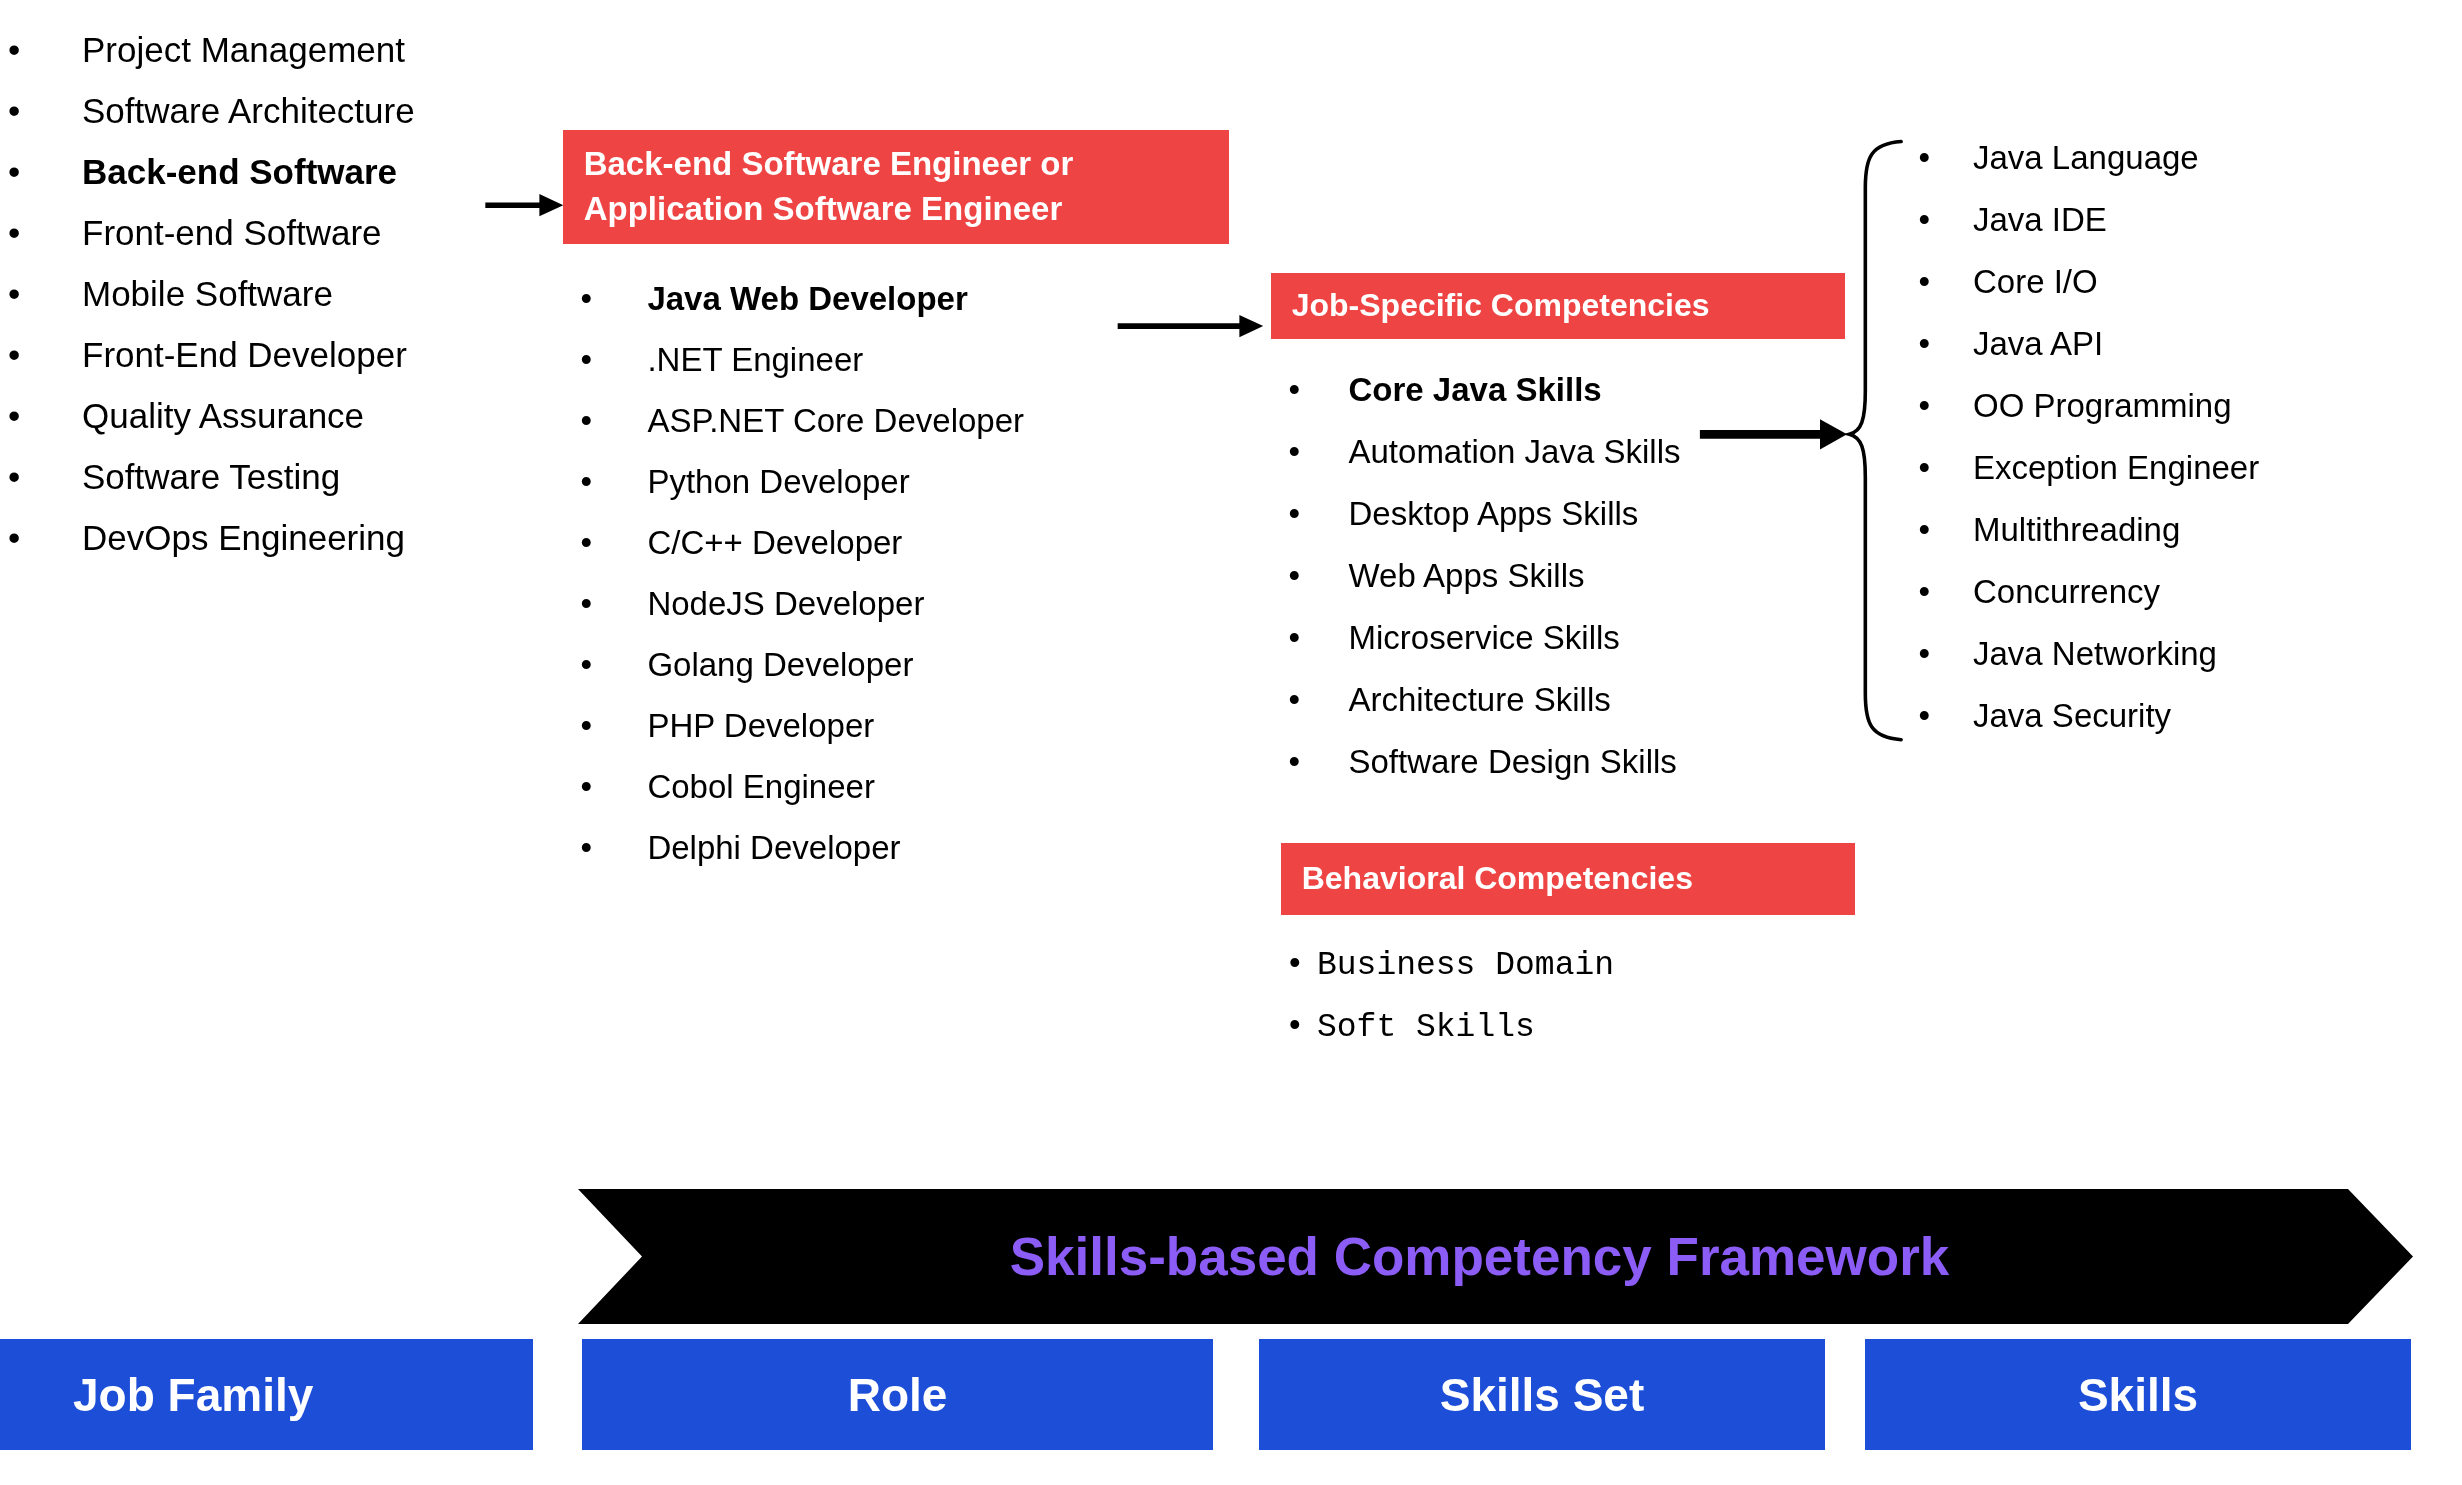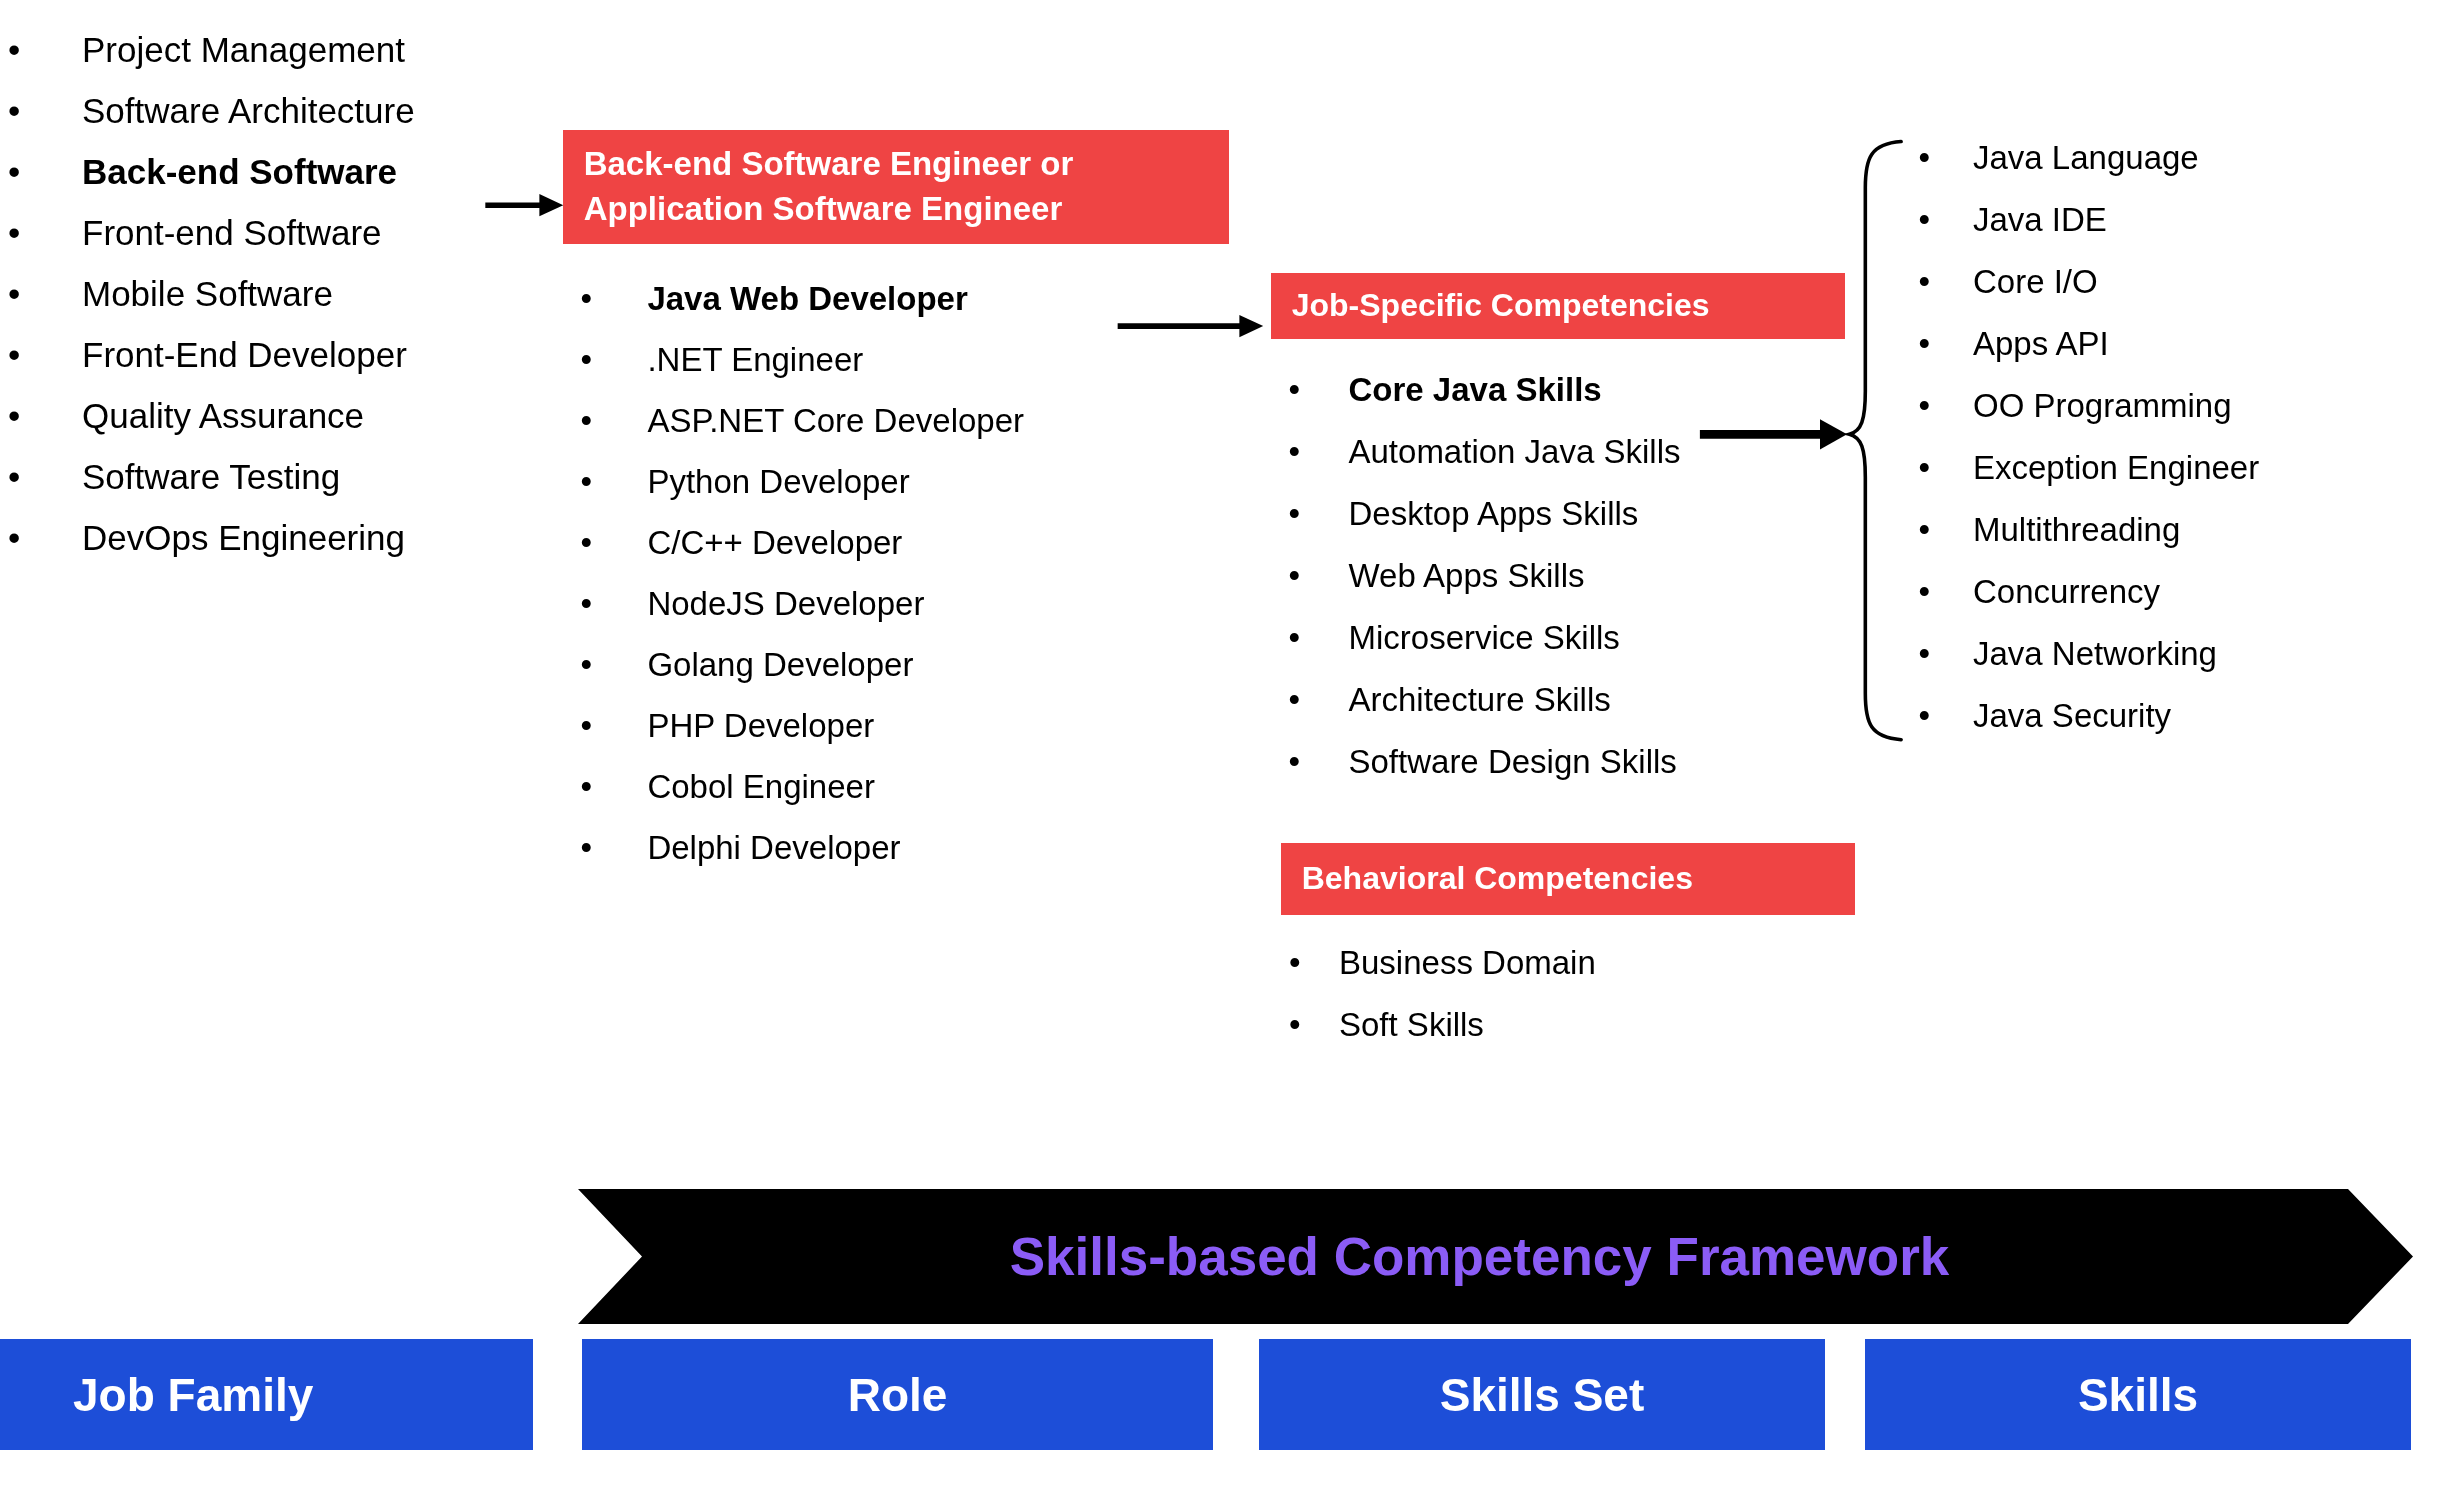--- a/index.html
+++ b/index.html
@@ -128,21 +128,21 @@
   #col-behavioral .bullets {
     margin-top: 17.5px;
     padding-left: 0px;
   }
   #col-behavioral .bullets li {
     font-size: 33px;
     line-height: 62px;
     height: 62px;
   }
   #col-behavioral .bdot { left: 8px; font-size: 33px; line-height: 62px; }
-  #col-behavioral .btxt { margin-left: 58px; }
+  #col-behavioral .btxt { margin-left: 36px; font-family: Liberation Mono, monospace; }
 
   
   #col-skills {
     left: 1909px;
     top: 127px;
     width: 549px;
   }
   #col-skills .bullets li {
     font-size: 33px;
     line-height: 62px;
@@ -264,21 +264,21 @@
         <li><span class="bdot">•</span><span class="btxt">Business Domain</span></li>
         <li><span class="bdot">•</span><span class="btxt">Soft Skills</span></li>
       </ul>
   </div>
 
   <div class="col" id="col-skills">
     <ul class="bullets" id="list-skills">
         <li><span class="bdot">•</span><span class="btxt">Java Language</span></li>
         <li><span class="bdot">•</span><span class="btxt">Java IDE</span></li>
         <li><span class="bdot">•</span><span class="btxt">Core I/O</span></li>
-        <li><span class="bdot">•</span><span class="btxt">Apps API</span></li>
+        <li><span class="bdot">•</span><span class="btxt">Java API</span></li>
         <li><span class="bdot">•</span><span class="btxt">OO Programming</span></li>
         <li><span class="bdot">•</span><span class="btxt">Exception Engineer</span></li>
         <li><span class="bdot">•</span><span class="btxt">Multithreading</span></li>
         <li><span class="bdot">•</span><span class="btxt">Concurrency</span></li>
         <li><span class="bdot">•</span><span class="btxt">Java Networking</span></li>
         <li><span class="bdot">•</span><span class="btxt">Java Security</span></li>
       </ul>
   </div>
 
   <svg class="svg-layer" viewBox="0 0 3095 1867">

